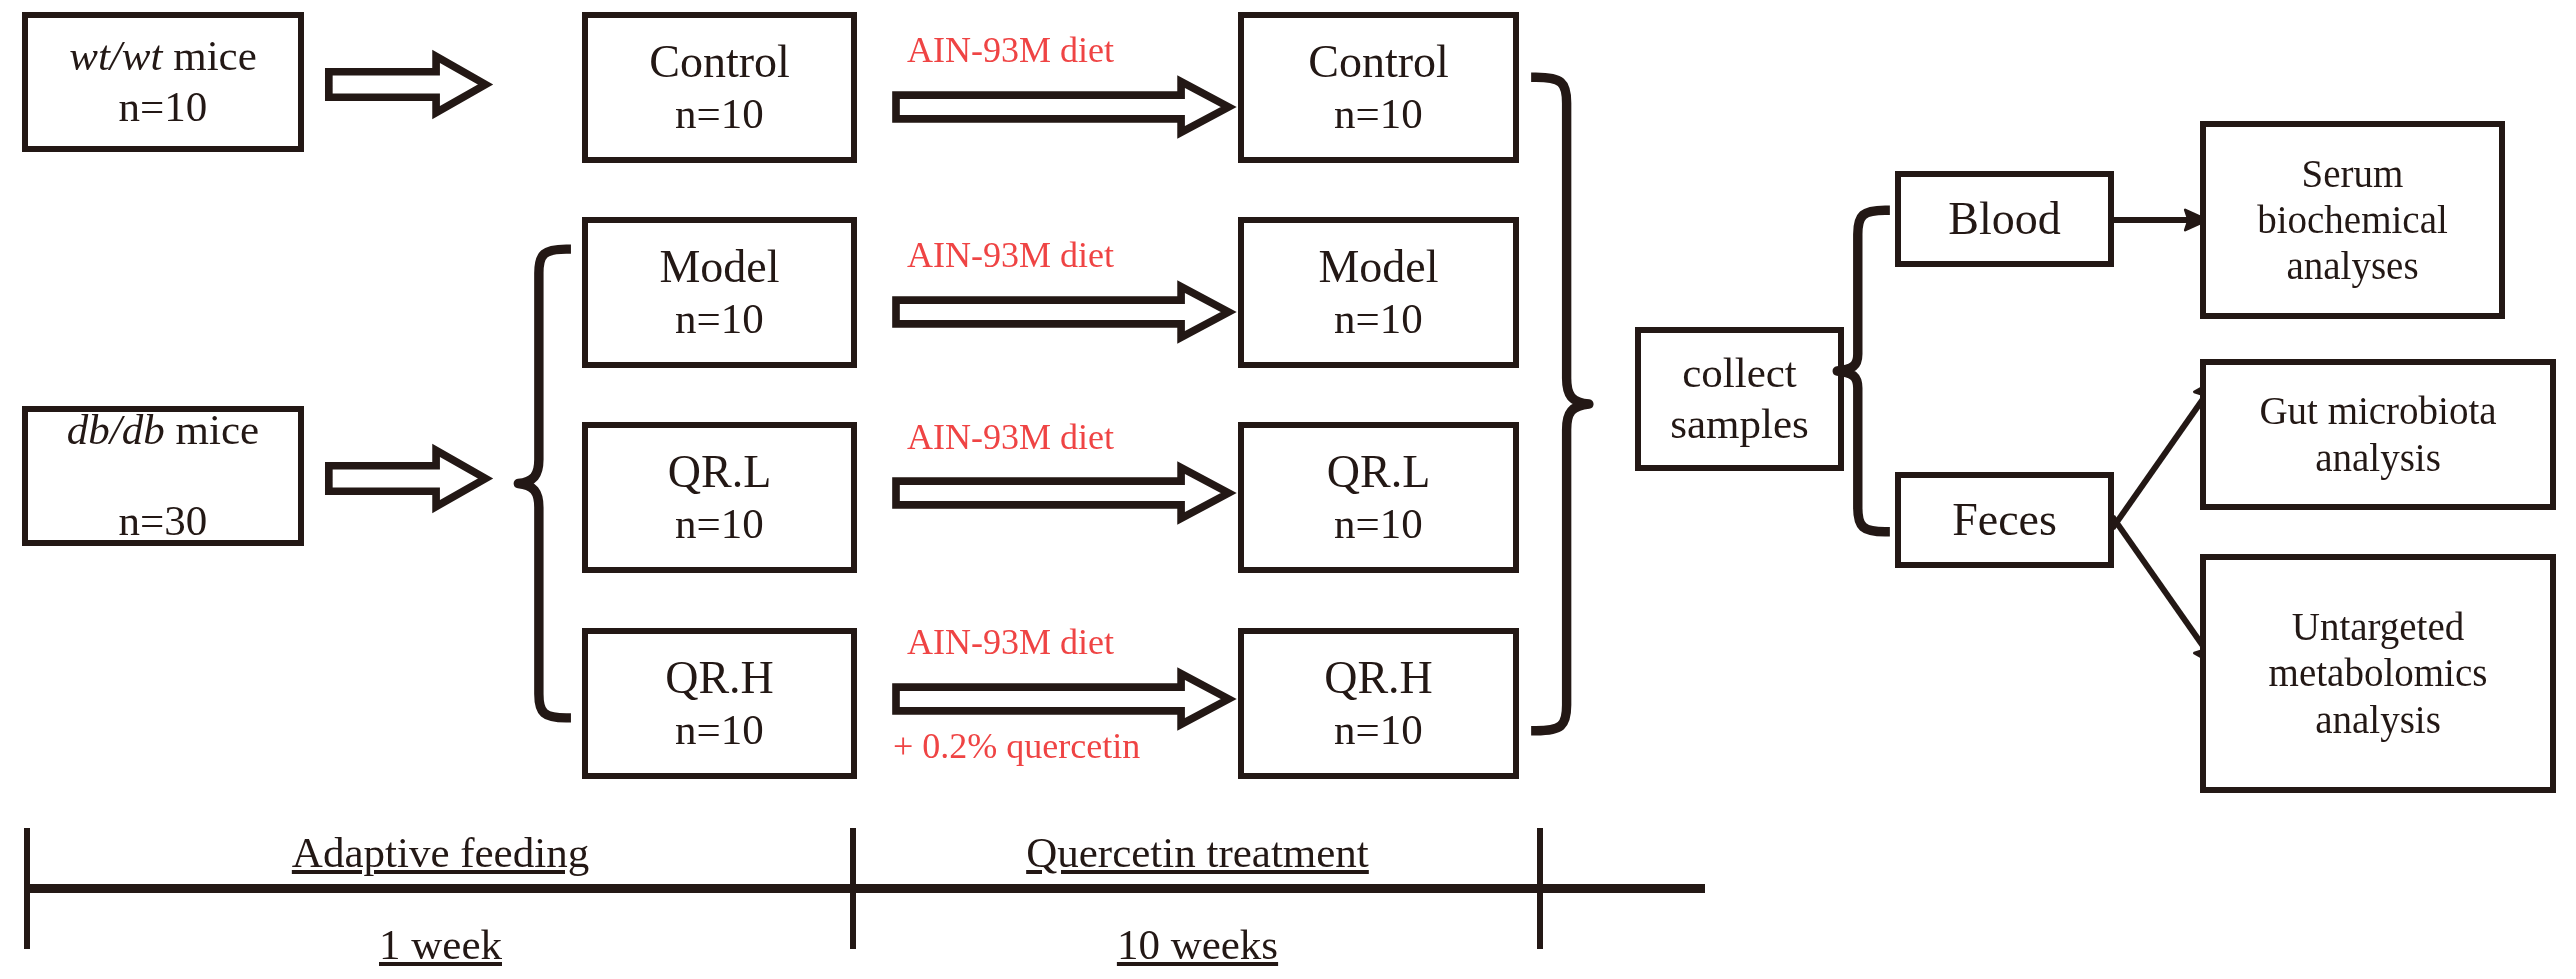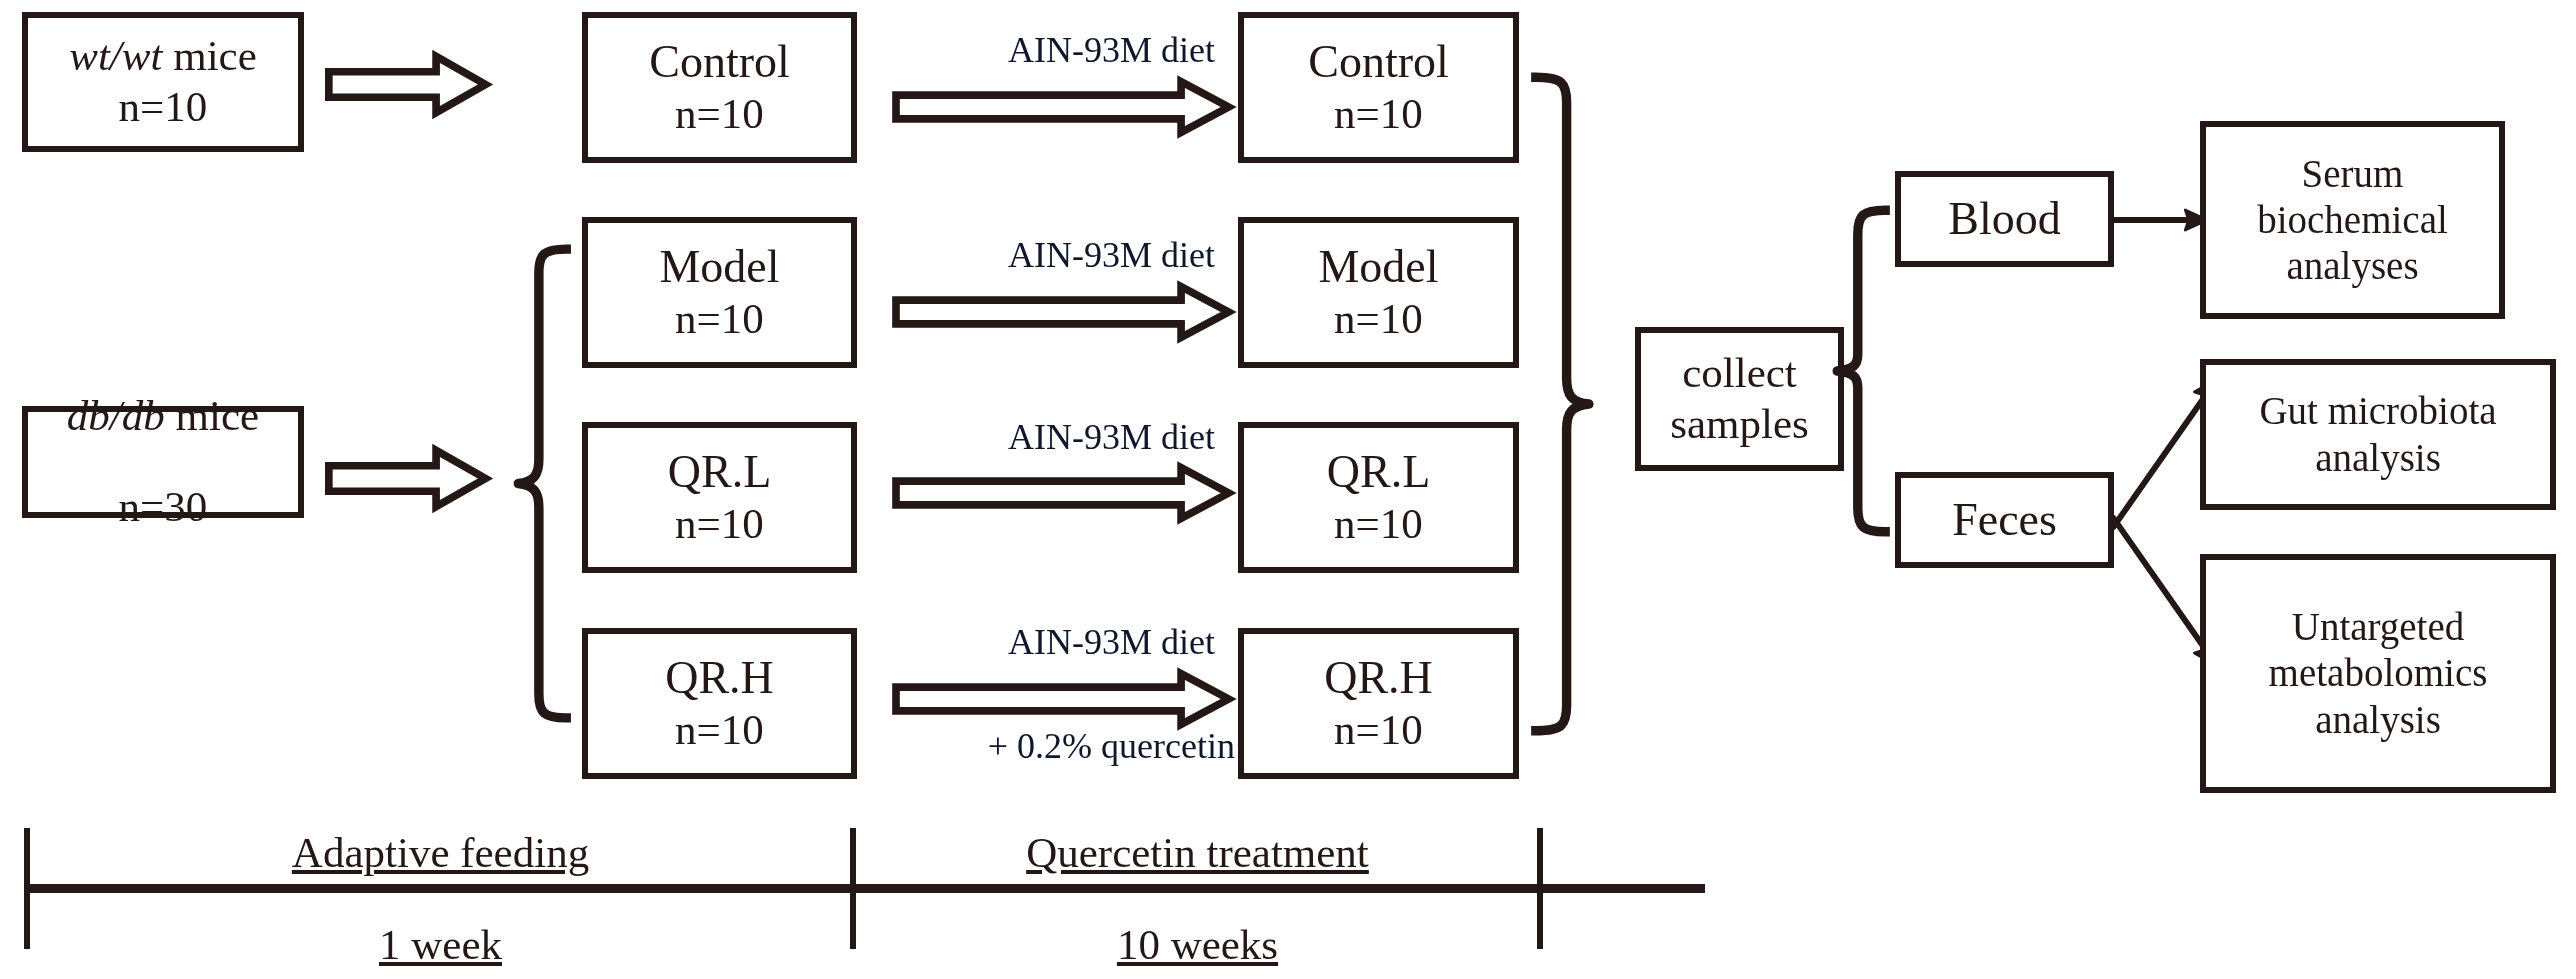--- a/index.html
+++ b/index.html
@@ -32,22 +32,22 @@
   .box .ln { display: block; white-space: nowrap; }
   .f42 { font-size: 36px; }
   .f46 { font-size: 39px; }
   .f50 { font-size: 43px; }
   .f54 { font-size: 46px; }
   .ital { font-style: italic; }
 
   .lbl {
     position: absolute;
     white-space: nowrap;
-    color: #0f172a;
-    text-align: right;
+    color: #ef4444;
+    text-align: left;
   }
 
   
   .blockarrow { position: absolute; }
   .blockarrow svg { display: block; overflow: visible; }
 
   
   .thinarrow { position: absolute; }
   .thinarrow svg { display: block; overflow: visible; }
 
@@ -76,21 +76,21 @@
 </head>
 <body>
 
 <div id="canvas">
 
   <div class="box" style="left:22px; top:12px; width:282px; height:140px;">
     <span class="ln f50"><i class="ital">wt/wt</i>&nbsp;<span>mice</span></span>
     <span class="ln f50">n=10</span>
   </div>
 
-  <div class="box" style="left:22px; top:406px; width:282px; height:112px;gap:40px;">
+  <div class="box" style="left:22px; top:406px; width:282px; height:140px;gap:40px;">
     <span class="ln f50"><i class="ital">db/db</i>&nbsp;<span>mice</span></span>
     <span class="ln f50">n=30</span>
   </div>
 
   <div class="blockarrow" style="left:327px; top:53px;">
     <svg width="162" height="63" viewBox="0 0 190 74">
       <path d="M2,22 L128,22 L128,4 L186,37 L128,70 L128,52 L2,52 Z" fill="#ffffff" stroke="#231815" stroke-width="9" stroke-linejoin="miter"></path>
     </svg>
   </div>
 

